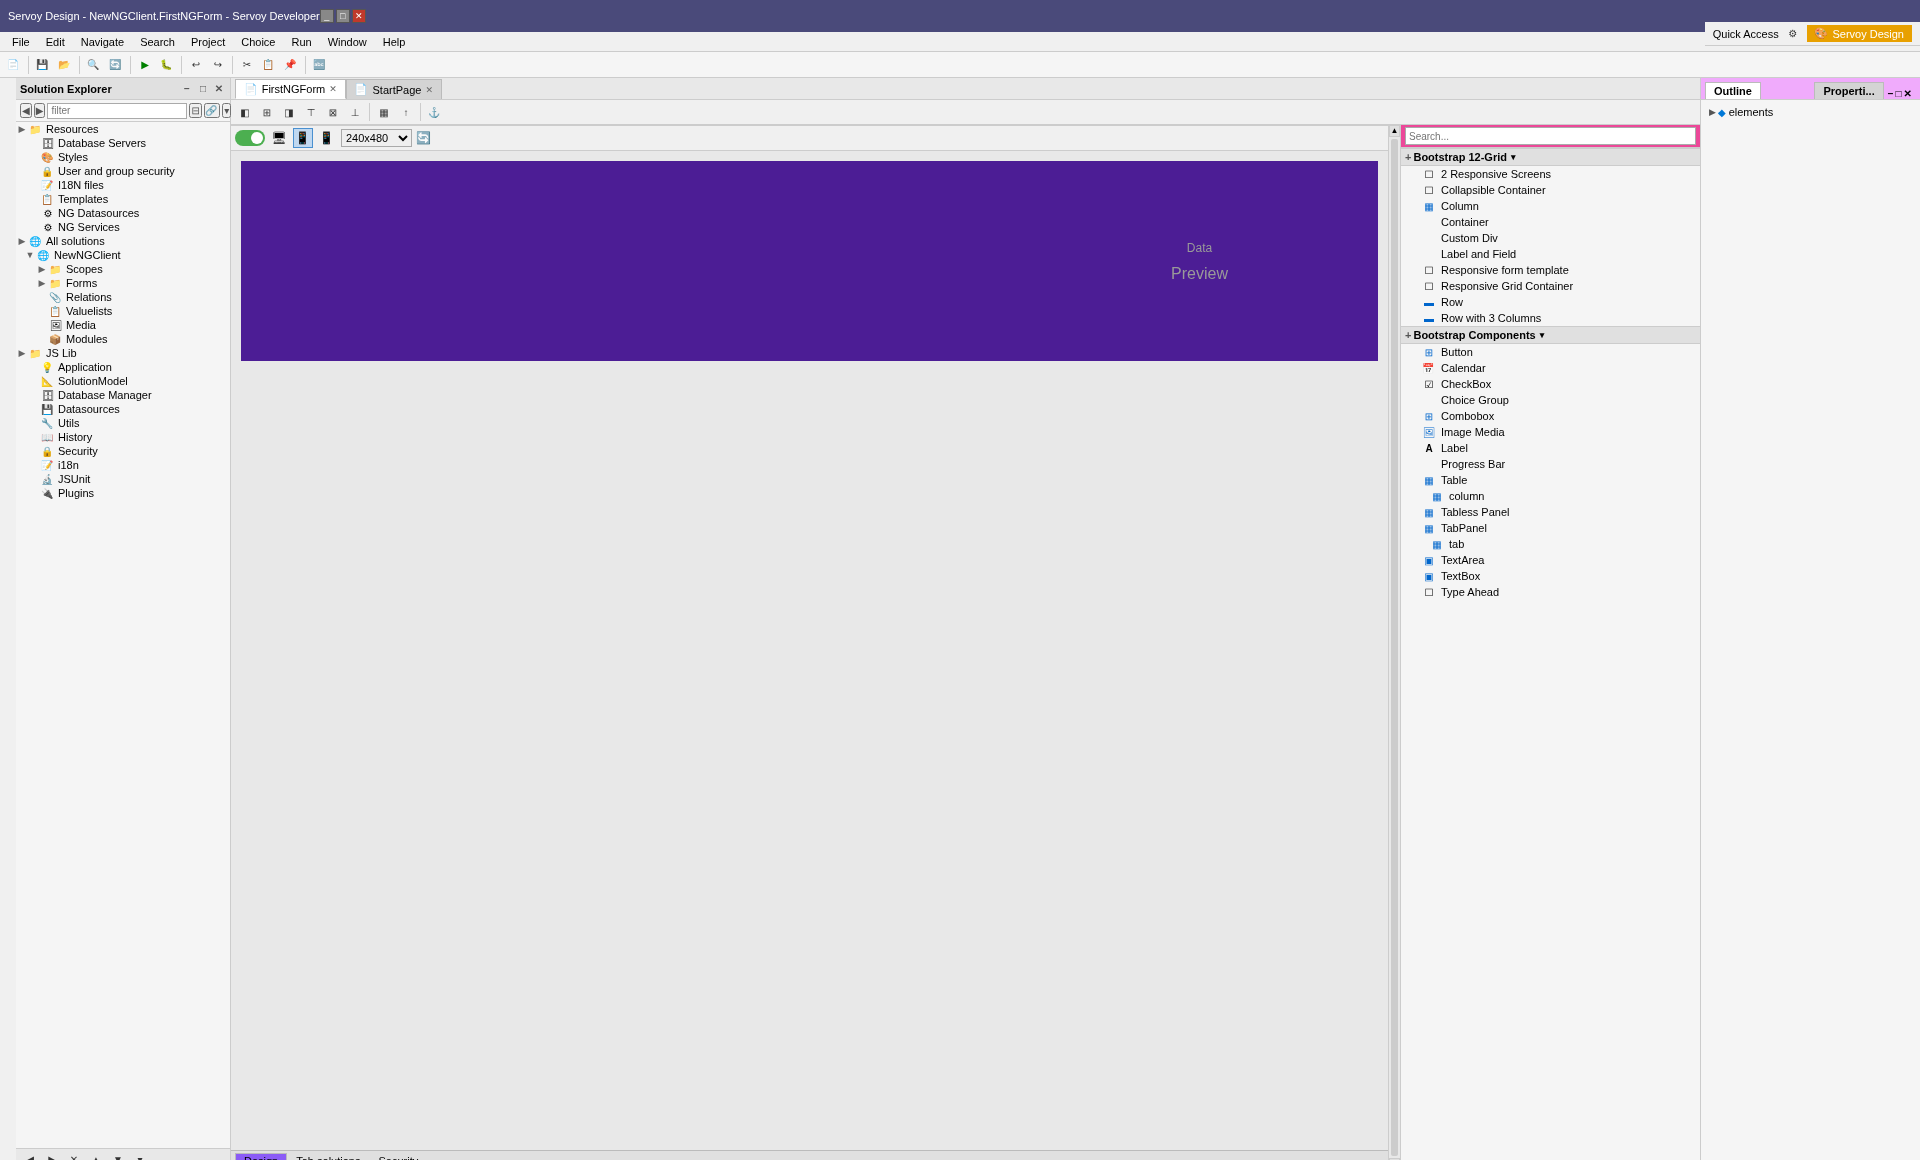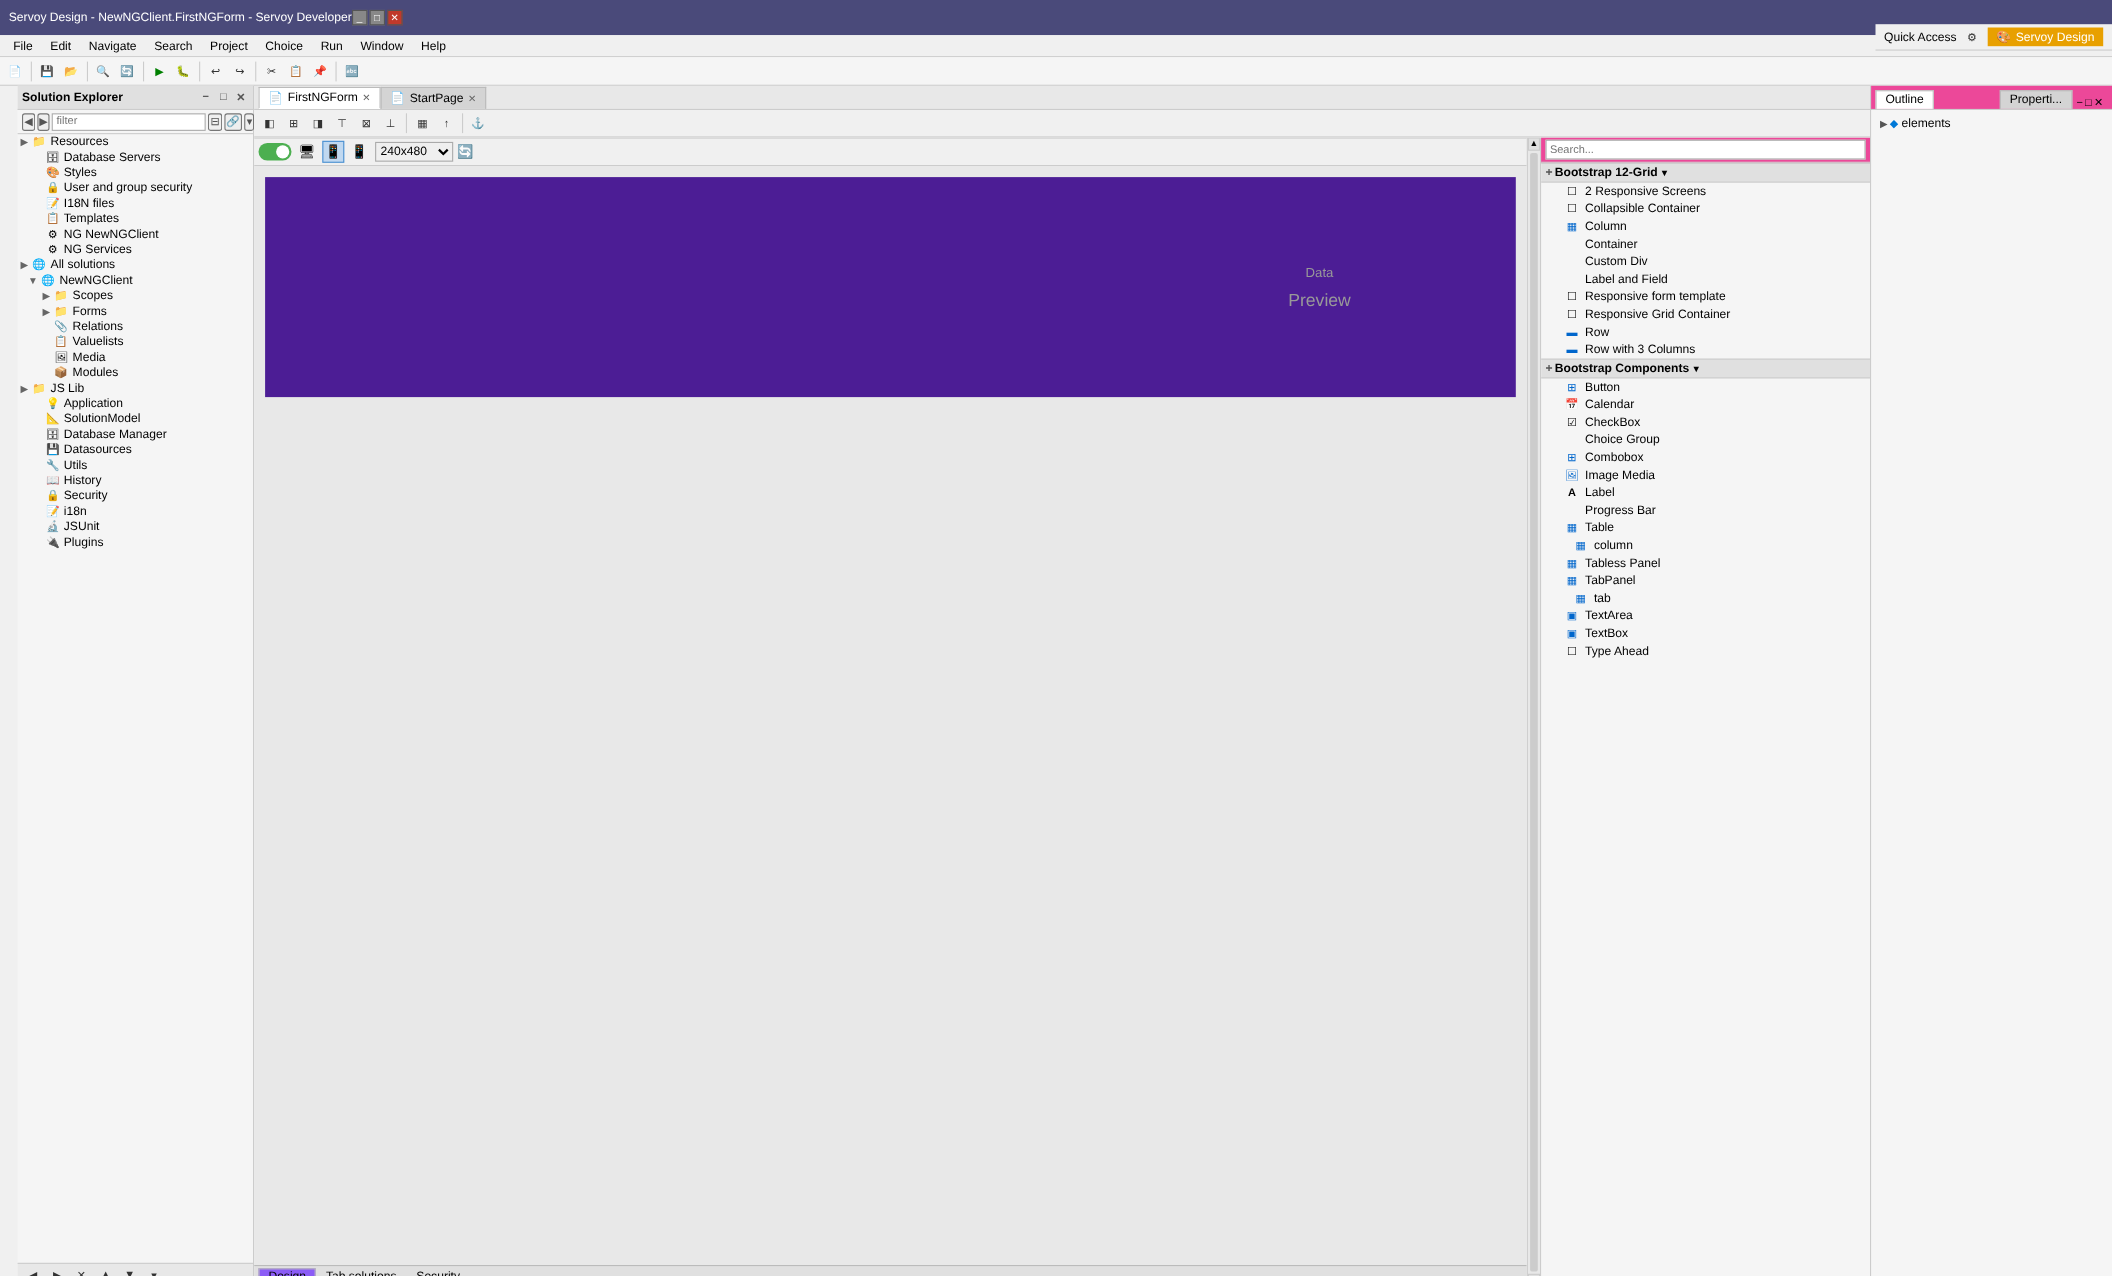--- a/index.html
+++ b/index.html
@@ -321,26 +321,27 @@
     
     #far-right {
       width: 220px;
       min-width: 220px;
       border-left: 1px solid #ccc;
       background: #f5f5f5;
       display: flex;
       flex-direction: column;
     }
     #far-right-tabs {
-      background: #ec4899;
+      background: #f0abfc;
       border-bottom: 1px solid #ccc;
       display: flex;
       align-items: flex-end;
       height: 22px;
       padding: 0 4px;
+      font-weight: bold;
     }
     .far-tab {
       background: #d4d4d4;
       border: 1px solid #bbb;
       border-bottom: none;
       padding: 2px 8px;
       font-size: 11px;
       cursor: pointer;
     }
     .far-tab.active { background: #fff; }
@@ -501,21 +502,21 @@
       <div class="tree-item">
         <span class="tree-indent" style="width:12px;"></span>
         <span class="tree-arrow"> </span>
         <span class="tree-icon">📋</span>
         <span class="tree-label">Templates</span>
       </div>
       <div class="tree-item">
         <span class="tree-indent" style="width:12px;"></span>
         <span class="tree-arrow"> </span>
         <span class="tree-icon">⚙</span>
-        <span class="tree-label">NG NewNGClient</span>
+        <span class="tree-label">NG Datasources</span>
       </div>
       <div class="tree-item">
         <span class="tree-indent" style="width:12px;"></span>
         <span class="tree-arrow"> </span>
         <span class="tree-icon">⚙</span>
         <span class="tree-label">NG Services</span>
       </div>
 
       <div class="tree-item">
         <span class="tree-indent" style="width:0px;"></span>

